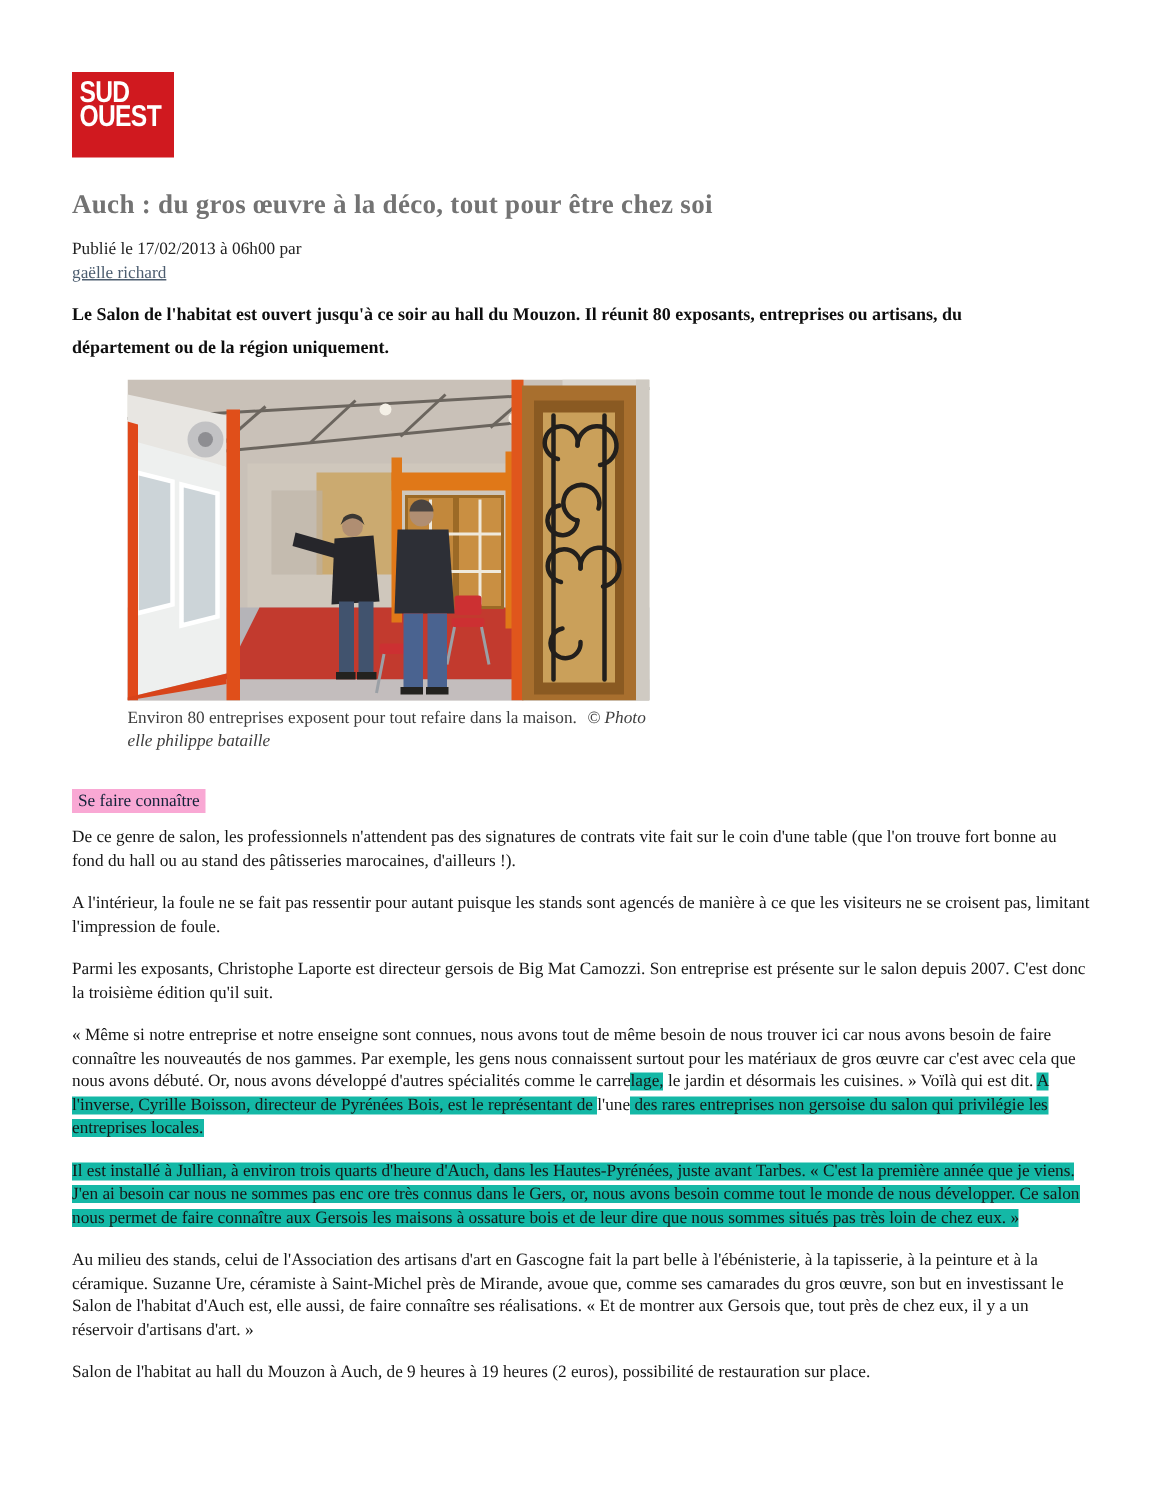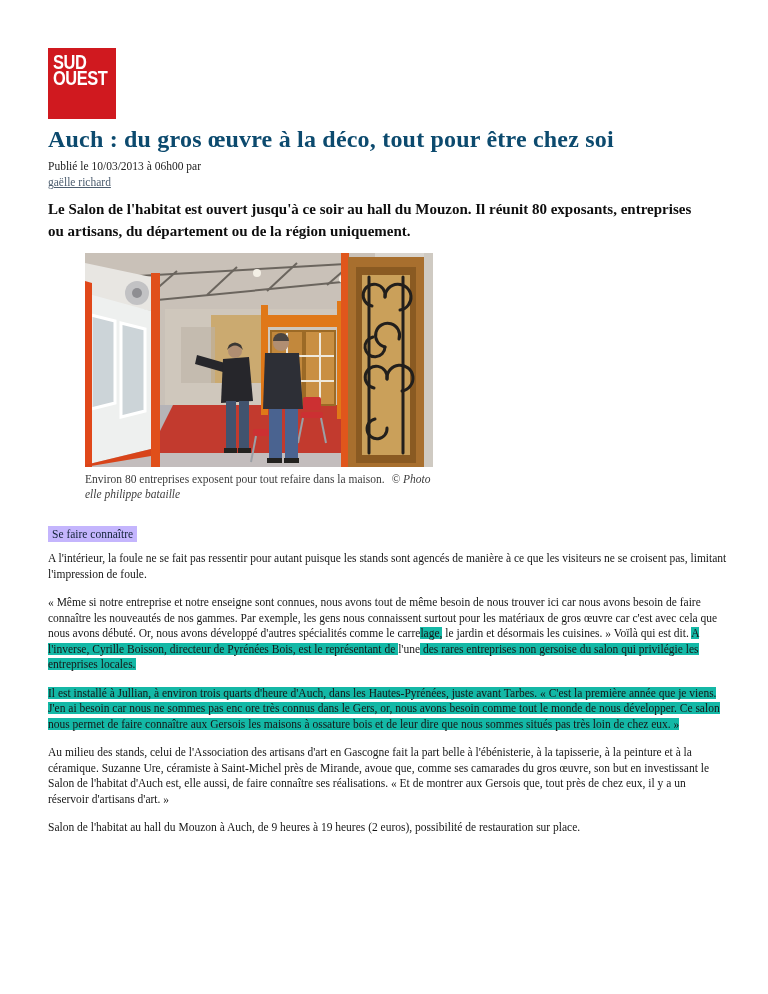--- a/index.html
+++ b/index.html
@@ -1,44 +1,44 @@
 <!DOCTYPE html>
 <html><head>
 <meta charset="utf-8">
 <style>
   html,body{margin:0;padding:0;background:#ffffff;}
   .page{position:relative;width:768px;height:994px;background:#ffffff;overflow:hidden;
         font-family:"Liberation Serif", serif;color:#151515;}
 
   
-  .logo{position:absolute;left:48px;top:48px;width:68px;height:71px;background:#d0191f;}
+  .logo{position:absolute;left:48px;top:48px;width:68px;height:57px;background:#d0191f;}
   .logo-text{padding:6px 0 0 6px;font-family:"Liberation Sans", sans-serif;font-weight:bold;
              color:#ffffff;font-size:20px;line-height:16px;letter-spacing:-0.5px;
              transform:scaleX(0.82);transform-origin:0 0;}
   .logo-text span{display:block;}
 
   
-  .title{position:absolute;left:48px;top:126px;margin:0;font-size:24px;font-weight:bold;
-         color:#0c4a6e;letter-spacing:0.2px;white-space:nowrap;}
+  .title{position:absolute;left:48px;top:126px;margin:0;font-size:18px;font-weight:bold;
+         color:#737373;letter-spacing:0.2px;white-space:nowrap;}
   .meta{position:absolute;left:48px;top:159px;font-size:11.5px;line-height:15px;color:#222222;}
   .meta a{display:inline-block;margin-top:1px;color:#4c5d6f;text-decoration:underline;cursor:pointer;}
   .standfirst{position:absolute;left:48px;top:199px;width:652px;margin:0;
-              font-size:15px;line-height:21.5px;font-weight:bold;color:#0e0e0e;}
+              font-size:12px;line-height:21.5px;font-weight:bold;color:#0e0e0e;}
 
   
   figure{position:absolute;left:85px;top:253px;margin:0;width:360px;}
   figure svg{display:block;}
   figcaption{margin-top:5px;font-size:11.5px;line-height:15px;color:#3d3d3d;}
   figcaption .it{font-style:italic;}
   figcaption .credit{margin-left:4px;}
   figcaption .line2{display:block;}
 
   
   .section-label-wrap{position:absolute;left:48px;top:524px;}
-  .section-label{background:#c4b5fd;color:#122238;font-size:11.5px;padding:2px 4px;}
+  .section-label{background:#f9a8d4;color:#122238;font-size:11.5px;padding:2px 4px;}
 
   
   .body-copy{position:absolute;left:48px;top:551px;width:680px;
              font-size:11.5px;line-height:15.5px;color:#161616;}
   .body-copy p{margin:0 0 13px 0;}
   .hl{background:#14b8a6;}
 </style>
 </head>
 <body>
 
@@ -47,21 +47,21 @@
   <div class="logo">
     <div class="logo-text">
       <span>SUD</span>
       <span>OUEST</span>
     </div>
   </div>
 
   <h1 class="title">Auch : du gros œuvre à la déco, tout pour être chez soi</h1>
 
   <div class="meta">
-    <span>Publié le 10/03/2013 à 06h00 par</span><br>
+    <span>Publié le 17/02/2013 à 06h00 par</span><br>
     <a class="author">gaëlle richard</a>
   </div>
 
   <h2 class="standfirst">Le Salon de l'habitat est ouvert jusqu'à ce soir au hall du Mouzon. Il réunit 80 exposants, entreprises ou artisans, du département ou de la région uniquement.</h2>
 
   <figure>
     <svg viewBox="0 0 348 214" width="348" height="214" xmlns="http://www.w3.org/2000/svg">
 
       <rect width="348" height="214" fill="#c9c1b8"></rect>
       <rect x="290" y="0" width="58" height="214" fill="#d9d5cf"></rect>
@@ -163,20 +163,22 @@
       <span class="it credit">© Photo</span>
       <span class="it line2">elle philippe bataille</span>
     </figcaption>
   </figure>
 
   <div class="section-label-wrap">
     <span class="section-label">Se faire connaître</span>
   </div>
 
   <div class="body-copy" id="article-body">
+      <p><span>De ce genre de salon, les professionnels n'attendent pas des signatures de contrats vite fait sur le coin d'une table (que l'on trouve fort bonne au fond du hall ou au stand des pâtisseries marocaines, d'ailleurs !).</span></p>
       <p><span>A l'intérieur, la foule ne se fait pas ressentir pour autant puisque les stands sont agencés de manière à ce que les visiteurs ne se croisent pas, limitant l'impression de foule.</span></p>
+      <p><span>Parmi les exposants, Christophe Laporte est directeur gersois de Big Mat Camozzi. Son entreprise est présente sur le salon depuis 2007. C'est donc la troisième édition qu'il suit.</span></p>
       <p><span>« Même si notre entreprise et notre enseigne sont connues, nous avons tout de même besoin de nous trouver ici car nous avons besoin de faire connaître les nouveautés de nos gammes. Par exemple, les gens nous connaissent surtout pour les matériaux de gros œuvre car c'est avec cela que nous avons débuté. Or, nous avons développé d'autres spécialités comme le carre</span><span class="hl">lage,</span><span> le jardin et désormais les cuisines. » Voïlà qui est dit. </span><span class="hl">A l'inverse, Cyrille Boisson, directeur de Pyrénées Bois, est le représentant de </span><span>l'une</span><span class="hl"> des rares entreprises non gersoise du salon qui privilégie les entreprises locales.</span></p>
       <p><span class="hl">Il est installé à Jullian, à environ trois quarts d'heure d'Auch, dans les Hautes-Pyrénées, juste avant Tarbes. « C'est la première année que je viens. J'en ai besoin car nous ne sommes pas enc ore très connus dans le Gers, or, nous avons besoin comme tout le monde de nous développer. Ce salon nous permet de faire connaître aux Gersois les maisons à ossature bois et de leur dire que nous sommes situés pas très loin de chez eux. »</span></p>
       <p><span>Au milieu des stands, celui de l'Association des artisans d'art en Gascogne fait la part belle à l'ébénisterie, à la tapisserie, à la peinture et à la céramique. Suzanne Ure, céramiste à Saint-Michel près de Mirande, avoue que, comme ses camarades du gros œuvre, son but en investissant le Salon de l'habitat d'Auch est, elle aussi, de faire connaître ses réalisations. « Et de montrer aux Gersois que, tout près de chez eux, il y a un réservoir d'artisans d'art. »</span></p>
       <p><span>Salon de l'habitat au hall du Mouzon à Auch, de 9 heures à 19 heures (2 euros), possibilité de restauration sur place.</span></p>
     </div>
 
 </div>
 
 </body></html>

